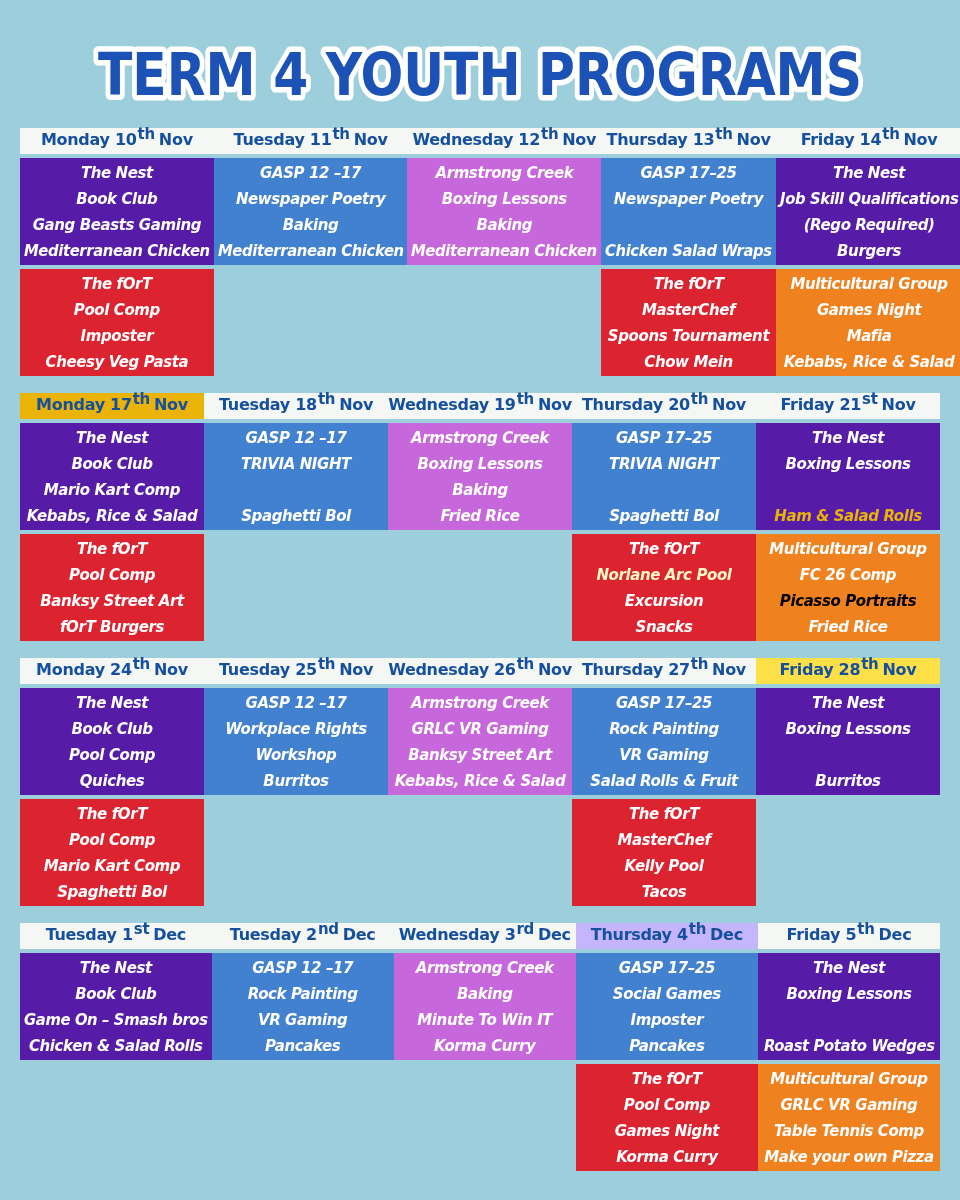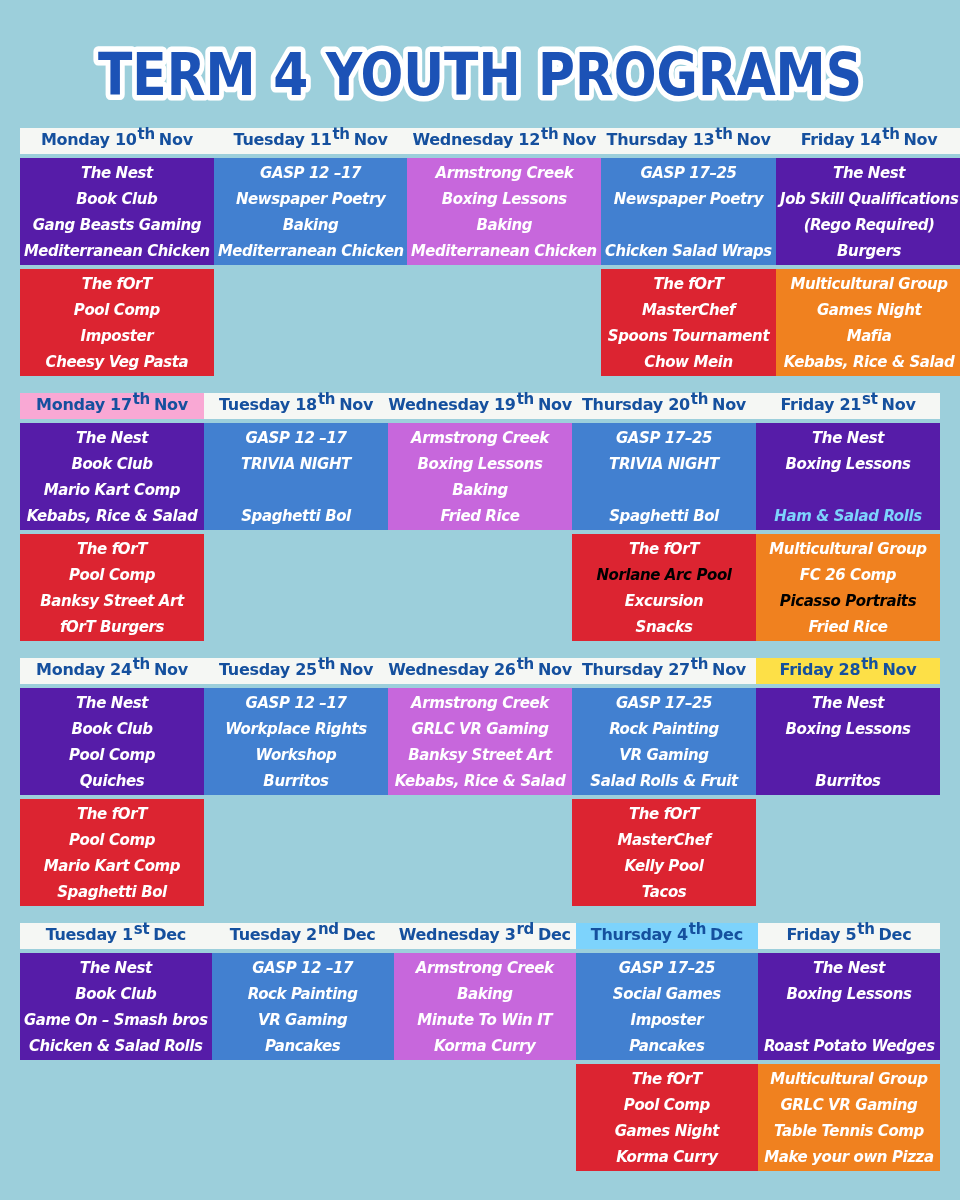--- a/index.html
+++ b/index.html
@@ -139,21 +139,21 @@
           <div class="program-block" style="background: rgb(240, 129, 31);">
             <div class="block-line"><span style="color: rgb(255, 255, 255);">Multicultural Group</span></div>
             <div class="block-line"><span style="color: rgb(255, 255, 255);">Games Night</span></div>
             <div class="block-line"><span style="color: rgb(255, 255, 255);">Mafia</span></div>
             <div class="block-line"><span style="color: rgb(255, 255, 255);">Kebabs, Rice &amp; Salad</span></div>
           </div>
         </div>
       </div>
       <div class="week">
         <div class="day-col">
-          <div class="day-header" style="background: #f9a8d4; color: rgb(21, 80, 158);">
+          <div class="day-header" style="background: #eab308; color: rgb(21, 80, 158);">
             <span class="pre">Monday 17</span>
             <span class="sup">th</span>
             <span class="post">Nov</span>
           </div>
           <div class="program-block" style="background: rgb(86, 28, 168);">
             <div class="block-line"><span style="color: rgb(255, 255, 255);">The Nest</span></div>
             <div class="block-line"><span style="color: rgb(255, 255, 255);">Book Club</span></div>
             <div class="block-line"><span style="color: rgb(255, 255, 255);">Mario Kart Comp</span></div>
             <div class="block-line"><span style="color: rgb(255, 255, 255);">Kebabs, Rice &amp; Salad</span></div>
           </div>
@@ -197,36 +197,36 @@
             <span class="post">Nov</span>
           </div>
           <div class="program-block" style="background: rgb(66, 128, 208);">
             <div class="block-line"><span style="color: rgb(255, 255, 255);">GASP 17–25</span></div>
             <div class="block-line"><span style="color: rgb(255, 255, 255);">TRIVIA NIGHT</span></div>
             <div class="block-line"><span style="color: rgb(255, 255, 255);"></span></div>
             <div class="block-line"><span style="color: rgb(255, 255, 255);">Spaghetti Bol</span></div>
           </div>
           <div class="program-block" style="background: rgb(220, 36, 49);">
             <div class="block-line"><span style="color: rgb(255, 255, 255);">The fOrT</span></div>
-            <div class="block-line"><span style="color: #000000;">Norlane Arc Pool</span></div>
+            <div class="block-line"><span style="color: #fef9c3;">Norlane Arc Pool</span></div>
             <div class="block-line"><span style="color: rgb(255, 255, 255);">Excursion</span></div>
             <div class="block-line"><span style="color: rgb(255, 255, 255);">Snacks</span></div>
           </div>
         </div>
         <div class="day-col">
           <div class="day-header" style="background: rgb(245, 247, 244); color: rgb(21, 80, 158);">
             <span class="pre">Friday 21</span>
             <span class="sup">st</span>
             <span class="post">Nov</span>
           </div>
           <div class="program-block" style="background: rgb(86, 28, 168);">
             <div class="block-line"><span style="color: rgb(255, 255, 255);">The Nest</span></div>
             <div class="block-line"><span style="color: rgb(255, 255, 255);">Boxing Lessons</span></div>
             <div class="block-line"><span style="color: rgb(255, 255, 255);"></span></div>
-            <div class="block-line"><span style="color: #7dd3fc; text-align: center;">Ham &amp; Salad Rolls</span></div>
+            <div class="block-line"><span style="color: #eab308; text-align: center;">Ham &amp; Salad Rolls</span></div>
           </div>
           <div class="program-block" style="background: rgb(240, 129, 31);">
             <div class="block-line"><span style="color: rgb(255, 255, 255);">Multicultural Group</span></div>
             <div class="block-line"><span style="color: rgb(255, 255, 255);">FC 26 Comp</span></div>
             <div class="block-line"><span style="color: #000000;">Picasso Portraits</span></div>
             <div class="block-line"><span style="color: rgb(255, 255, 255);">Fried Rice</span></div>
           </div>
         </div>
       </div>
       <div class="week">
@@ -342,21 +342,21 @@
             <span class="post">Dec</span>
           </div>
           <div class="program-block" style="background: rgb(199, 103, 220);">
             <div class="block-line"><span style="color: rgb(255, 255, 255);">Armstrong Creek</span></div>
             <div class="block-line"><span style="color: rgb(255, 255, 255);">Baking</span></div>
             <div class="block-line"><span style="color: rgb(255, 255, 255);">Minute To Win IT</span></div>
             <div class="block-line"><span style="color: rgb(255, 255, 255);">Korma Curry</span></div>
           </div>
         </div>
         <div class="day-col">
-          <div class="day-header" style="background: #7dd3fc; color: rgb(21, 80, 158);">
+          <div class="day-header" style="background: #c4b5fd; color: rgb(21, 80, 158);">
             <span class="pre">Thursday 4</span>
             <span class="sup">th</span>
             <span class="post">Dec</span>
           </div>
           <div class="program-block" style="background: rgb(66, 128, 208);">
             <div class="block-line"><span style="color: rgb(255, 255, 255);">GASP 17–25</span></div>
             <div class="block-line"><span style="color: rgb(255, 255, 255);">Social Games</span></div>
             <div class="block-line"><span style="color: rgb(255, 255, 255);">Imposter</span></div>
             <div class="block-line"><span style="color: rgb(255, 255, 255);">Pancakes</span></div>
           </div>

